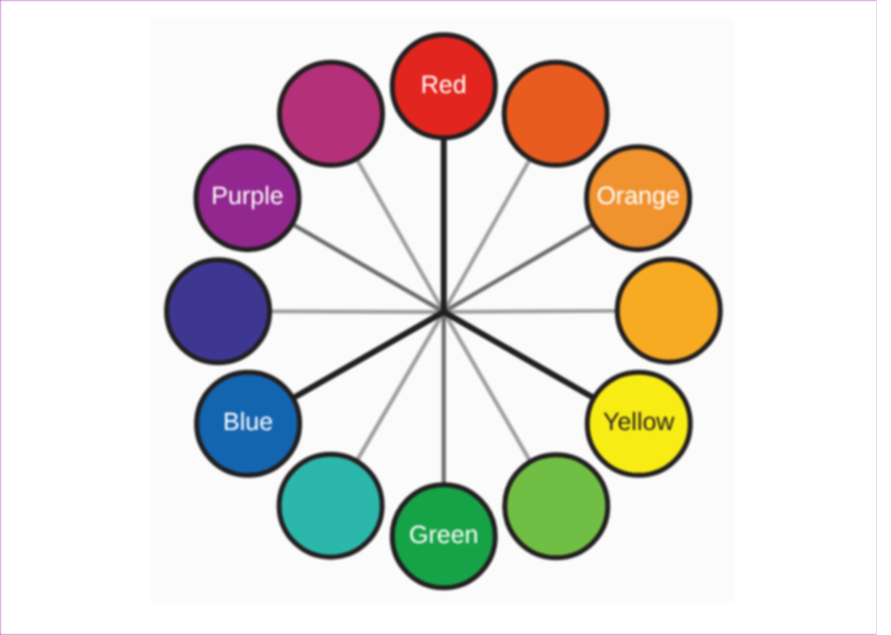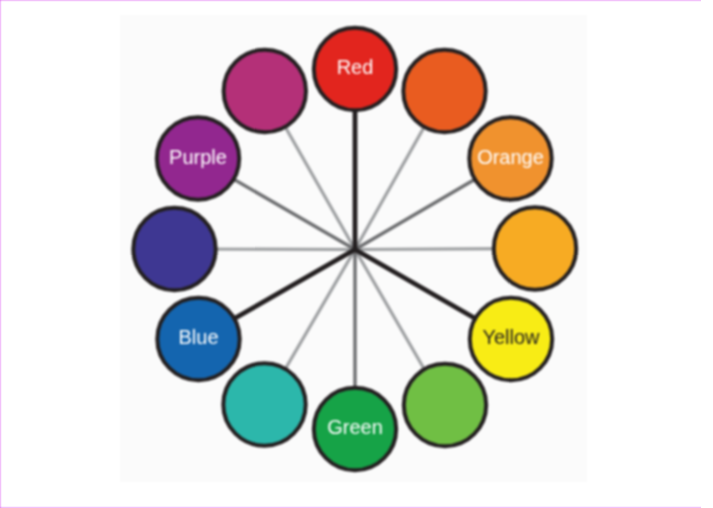--- a/index.html
+++ b/index.html
@@ -1,16 +1,16 @@
 <!DOCTYPE html>
 <html><head>
 <meta charset="utf-8">
 <style>
   html,body{margin:0;padding:0;background:#ffffff;}
-  .page{position:relative;width:701px;height:508px;background:#d946ef;overflow:hidden;}
+  .page{position:relative;width:701px;height:508px;background:#a21caf;overflow:hidden;}
   svg{display:block;filter:blur(0.8px);}
   text{font-family:"Liberation Sans", sans-serif;}
 </style>
 </head>
 <body>
 <div class="page">
 <svg width="713" height="508" viewBox="0 0 713 508" xmlns="http://www.w3.org/2000/svg">
   <rect x="0" y="0" width="713" height="508" fill="#ffffff"></rect>
   <rect x="120" y="15" width="467" height="467" fill="#fbfbfb"></rect>
 

